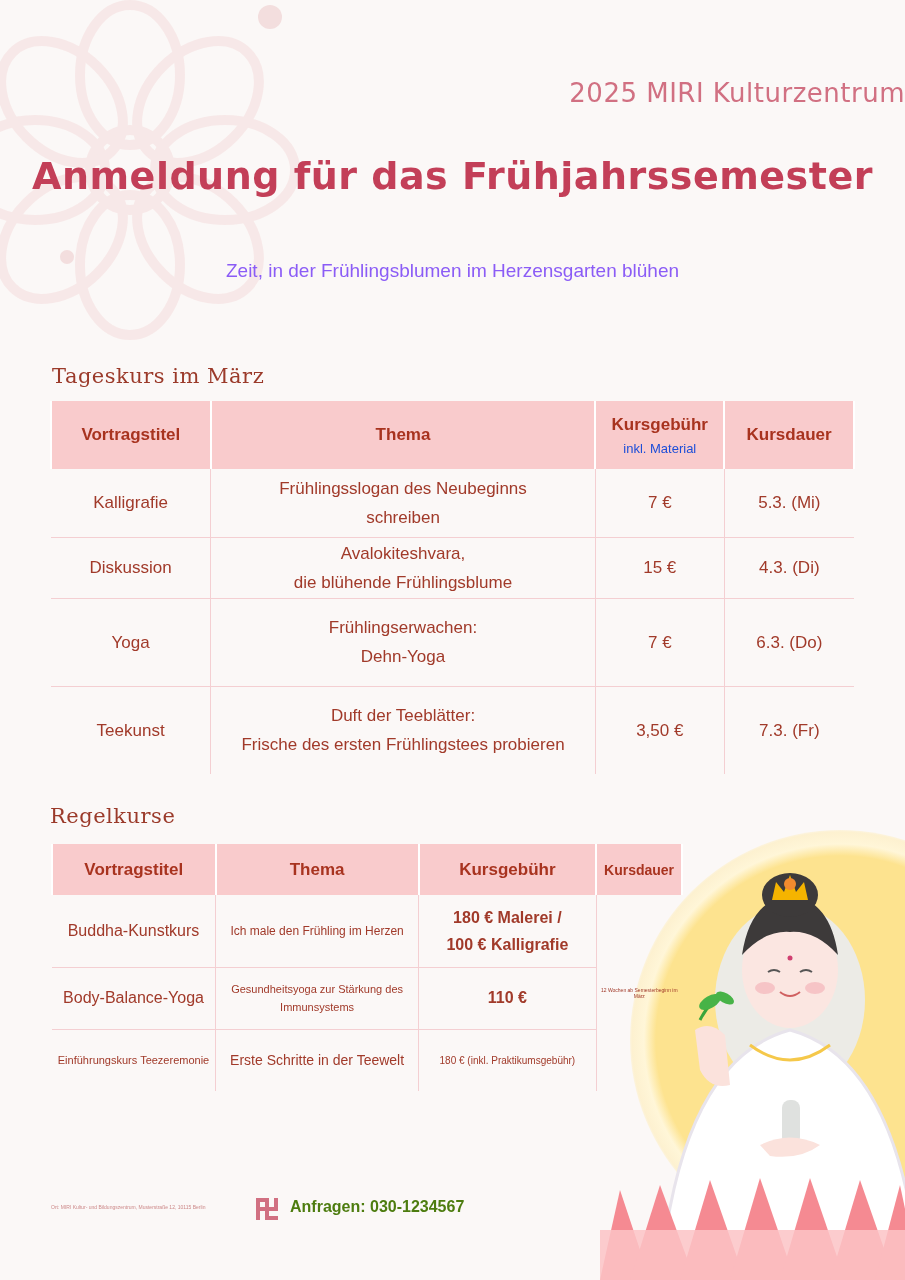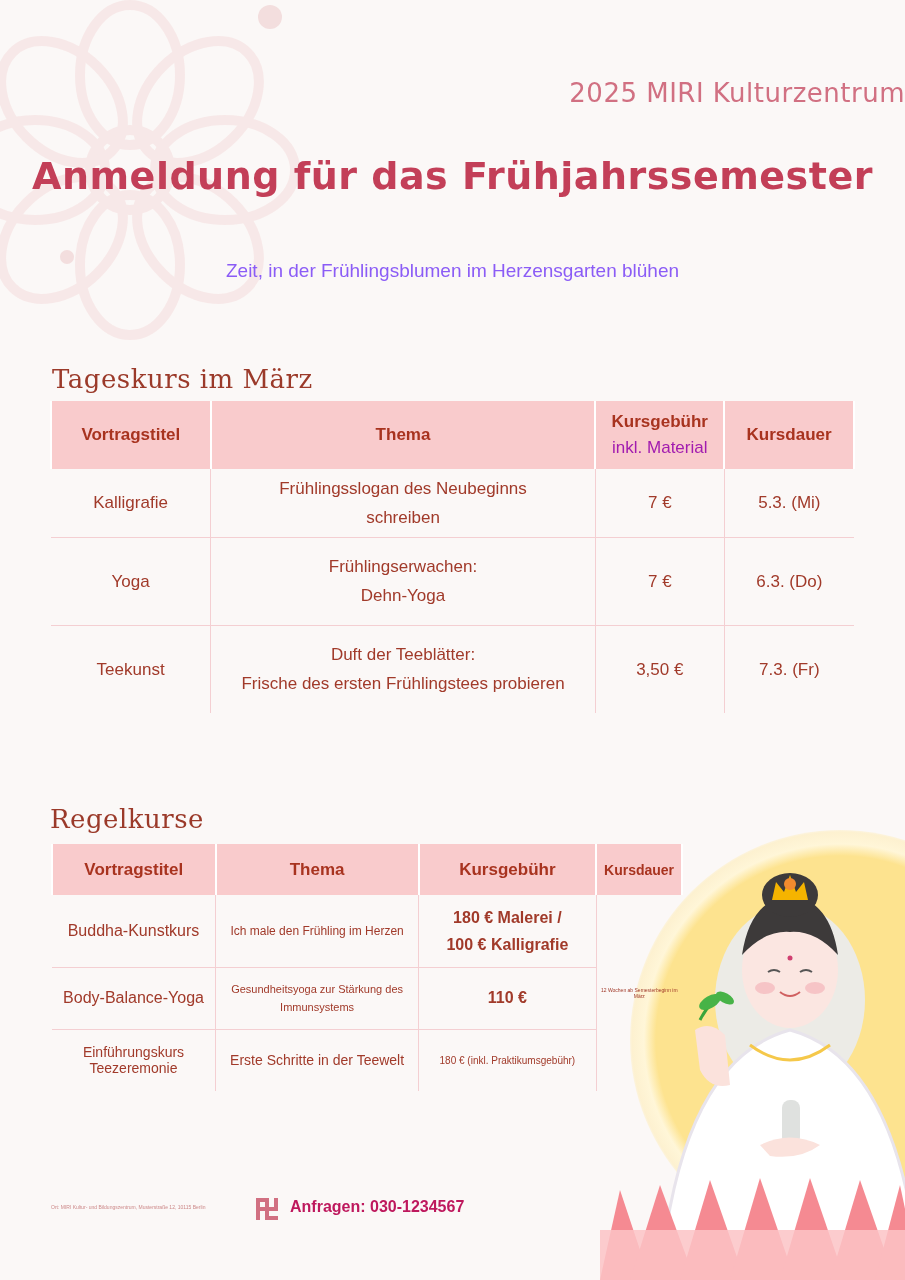--- a/index.html
+++ b/index.html
@@ -9,38 +9,38 @@
     font-family:"Liberation Sans", sans-serif;
   }
   .deco-flower { position:absolute; left:-60px; top:-20px; width:380px; height:380px; opacity:0.5; }
   .deco-dot { position:absolute; border-radius:50%; background:#f3dede; }
   .header-org { position:absolute; top:78px; left:0; width:905px; text-align:right;
     font-size:26px; color:#d17082; font-family:"DejaVu Sans", sans-serif; letter-spacing:0.5px; }
   .header-title { position:absolute; top:154px; left:0; width:905px; text-align:center;
     font-size:38px; color:#c33f58; font-family:"DejaVu Sans", sans-serif; font-weight:bold; letter-spacing:0.5px; }
   .header-sub { position:absolute; top:260px; left:0; width:905px; text-align:center;
     font-size:19px; color:#8b5cf6; }
-  .section-title { position:absolute; font-family:"DejaVu Serif", serif; color:#9b3a2a; font-size:26px; letter-spacing:0.5px; }
+  .section-title { position:absolute; font-family:"DejaVu Serif", serif; color:#9b3a2a; font-size:21px; letter-spacing:0.5px; }
   table { border-collapse:collapse; position:absolute; color:#a13a2a; }
   th { background:#f9cbcc; font-weight:bold; color:#a8331f; border-left:2px solid #fff; border-right:2px solid #fff; }
   td { text-align:center; border-bottom:1px solid #f4cfd2; border-left:1px solid #f4cfd2; }
   td:first-child { border-left:none; }
   .t1 { left:50px; top:401px; width:805px; }
   .t1 th { height:66px; font-size:17px; }
-  .t1 th .small { display:block; font-weight:normal; font-size:17px; color:#a21caf; margin-top:6px; }
+  .t1 th .small { display:block; font-weight:normal; font-size:13px; color:#1d4ed8; margin-top:6px; }
   .t1 td { font-size:17px; line-height:29px; }
   .t2 { left:51px; top:844px; width:632px; }
   .t2 th { height:49px; font-size:17px; }
   .t2 td { font-size:16px; }
   .halo { position:absolute; left:630px; top:830px; width:420px; height:420px; border-radius:50%;
     background:radial-gradient(circle, #fde38f 0%, #fde38f 62%, #fff6d8 66%, #fdf1d0 70%, transparent 72%); }
   .figure { position:absolute; left:600px; top:860px; width:305px; height:420px; }
   .footer-address { position:absolute; left:51px; top:1204px; font-size:5px; color:#c88; }
   .footer-symbol { position:absolute; left:256px; top:1198px; width:22px; height:22px; }
-  .footer-phone { position:absolute; left:290px; top:1198px; font-size:16px; color:#be185d; font-weight:bold; }
+  .footer-phone { position:absolute; left:290px; top:1198px; font-size:16px; color:#4d7c0f; font-weight:bold; }
 </style>
 </head>
 <body>
 
 <svg class="deco-flower" viewBox="0 0 380 380">
   <g fill="none" stroke="#f4dada" stroke-width="10">
     <circle cx="190" cy="190" r="40"></circle>
     <ellipse cx="190" cy="95" rx="50" ry="70"></ellipse>
     <ellipse cx="190" cy="285" rx="50" ry="70"></ellipse>
     <ellipse cx="95" cy="190" rx="70" ry="50"></ellipse>
@@ -80,20 +80,29 @@
   </thead>
   <tbody>
     <tr style="height:68px;">
       <td>Kalligrafie</td>
       <td>
           <div>Frühlingsslogan des Neubeginns</div>
           <div>schreiben</div>
         </td>
       <td>7 €</td>
       <td>5.3. (Mi)</td>
+    </tr>
+    <tr style="height:59px;">
+      <td>Diskussion</td>
+      <td>
+          <div>Avalokiteshvara,</div>
+          <div>die blühende Frühlingsblume</div>
+        </td>
+      <td>15 €</td>
+      <td>4.3. (Di)</td>
     </tr>
     <tr style="height:88px;">
       <td>Yoga</td>
       <td>
           <div>Frühlingserwachen:</div>
           <div>Dehn-Yoga</div>
         </td>
       <td>7 €</td>
       <td>6.3. (Do)</td>
     </tr>
@@ -171,21 +180,21 @@
       <td rowspan="3" style="font-size:5px;border-bottom:none;padding:0 4px;">12 Wochen ab Semesterbeginn im März</td>
     </tr>
     <tr style="height:62px;">
       <td>Body-Balance-Yoga</td>
       <td style="font-size:11px;line-height:18px;">Gesundheitsyoga zur Stärkung des Immunsystems</td>
       <td style="font-weight:bold;">
           <div>110 €</div>
         </td>
     </tr>
     <tr style="height:62px;">
-      <td style="font-size:14px;border-bottom:none;">Einführungskurs Teezeremonie</td>
+      <td style="font-size:11px;border-bottom:none;">Einführungskurs Teezeremonie</td>
       <td style="font-size:14px;border-bottom:none;">Erste Schritte in der Teewelt</td>
       <td style="font-weight:normal;font-size:10px;border-bottom:none;margin-top:48px;">
           <div>180 € (inkl. Praktikumsgebühr)</div>
         </td>
     </tr>
   </tbody>
 </table>
 
 <div class="footer-address">Ort: MIRI Kultur- und Bildungszentrum, Musterstraße 12, 10115 Berlin</div>
 <svg class="footer-symbol" viewBox="0 0 22 22">

